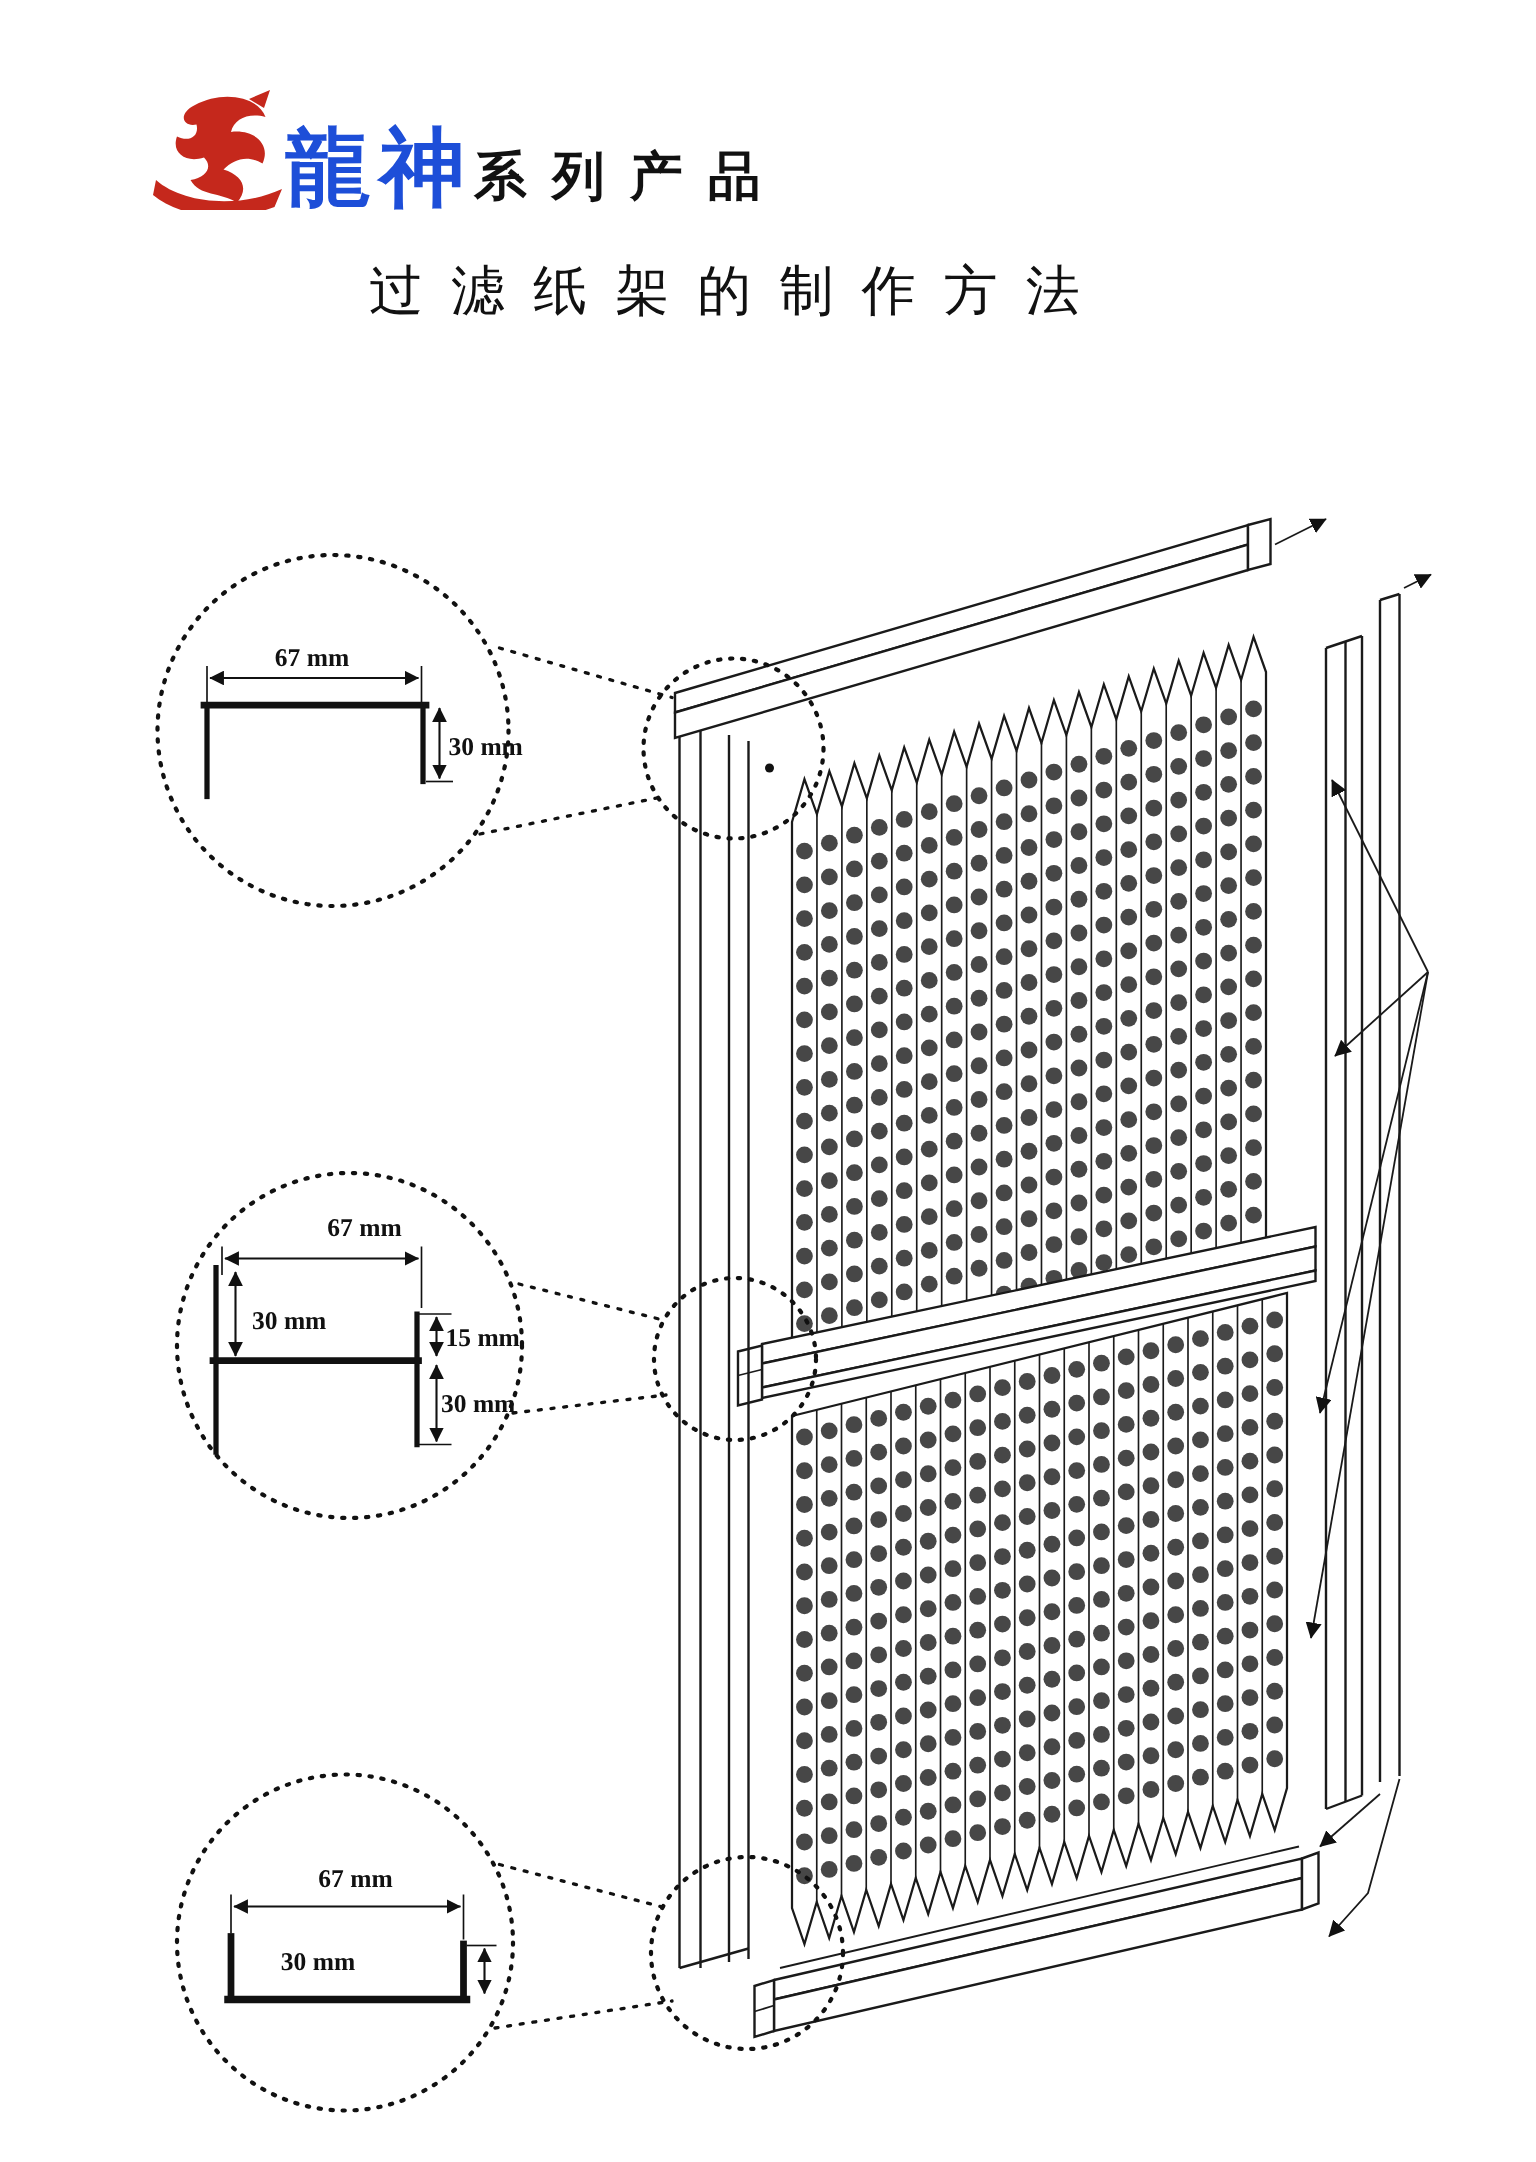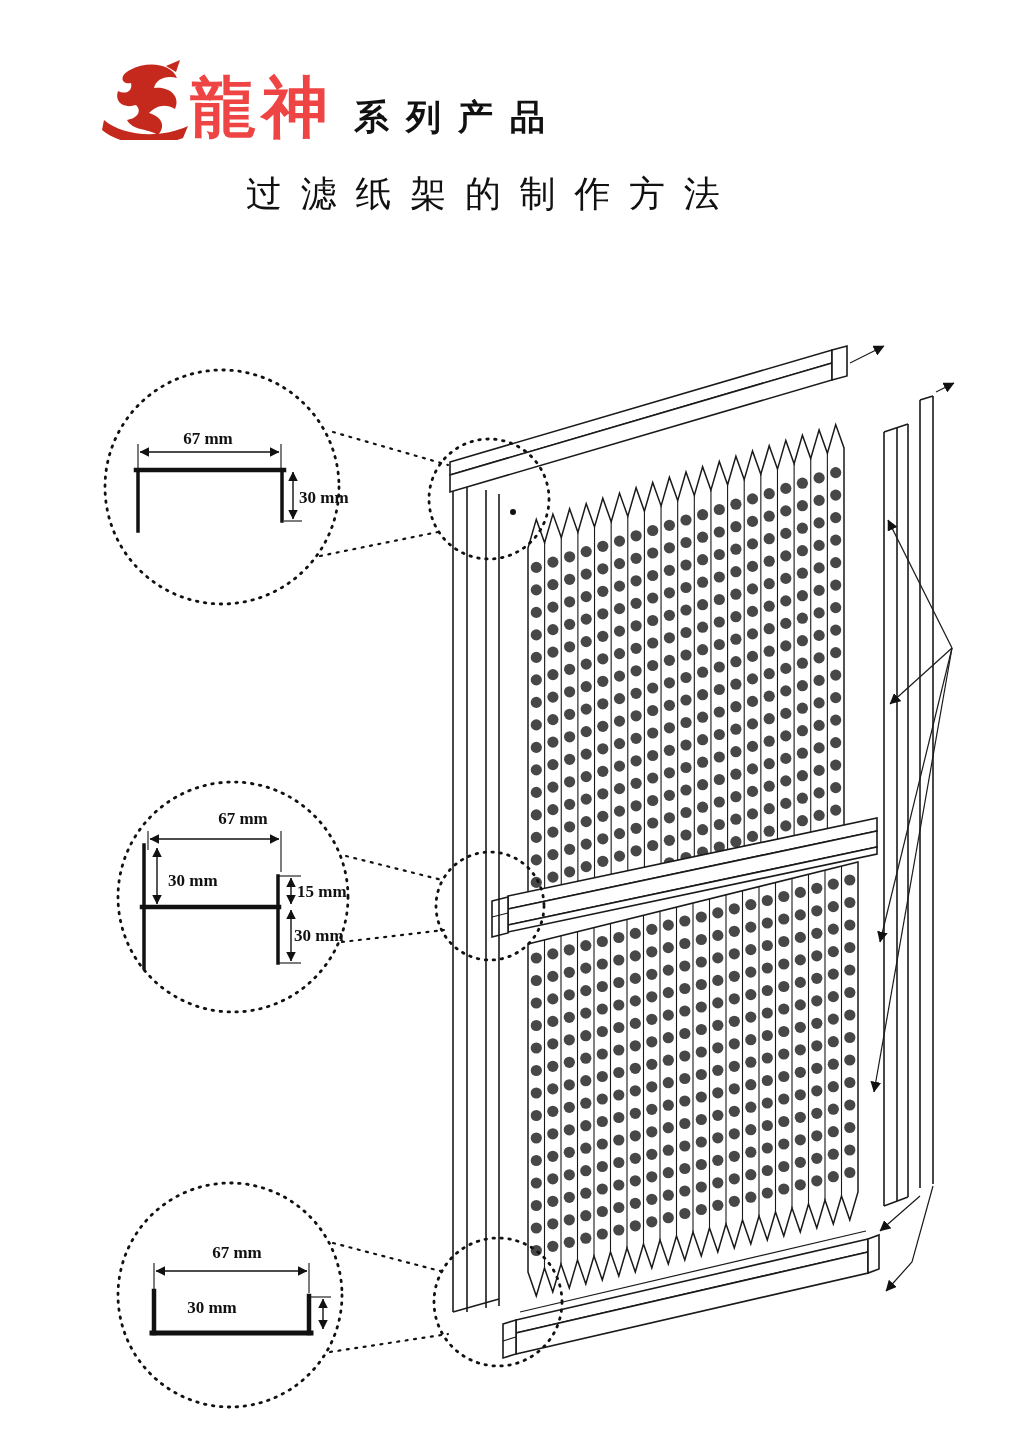--- a/index.html
+++ b/index.html
@@ -1,23 +1,23 @@
 <!DOCTYPE html>
 <html><head>
 <meta charset="utf-8">
 <style>
   html,body{margin:0;padding:0;background:#ffffff;}
   .page{position:relative;width:1024px;height:1441px;background:#fff;overflow:hidden;
         font-family:"Liberation Serif",serif;color:#111;}
   
   .header{position:absolute;left:96px;top:56px;display:flex;align-items:flex-end;}
   .logo-mark{width:100px;height:84px;}
-  .logo-name{color:#ef4444;font-size:66px;font-weight:700;line-height:1;
+  .logo-name{color:#1d4ed8;font-size:57px;font-weight:700;line-height:1;
              font-family:"DejaVu Serif","Liberation Serif",serif;letter-spacing:6px;margin-left:-6px;}
-  .series{color:#111;font-size:35px;font-weight:700;letter-spacing:17px;margin-left:20px;
+  .series{color:#111;font-size:35px;font-weight:700;letter-spacing:17px;
           padding-bottom:5px;line-height:1;white-space:nowrap;}
   .title{position:absolute;left:246px;top:170px;font-size:36px;font-weight:500;color:#111;
          letter-spacing:0.52em;white-space:nowrap;}
   
   svg.diagram{position:absolute;left:0;top:0;}
   .dotted-circle{fill:none;stroke:#111;stroke-width:2.8;stroke-dasharray:1.5 6.5;stroke-linecap:round;}
   .dotted-line{stroke:#111;stroke-width:2.2;stroke-dasharray:2 6.5;stroke-linecap:round;fill:none;}
   .ln{stroke:#1a1a1a;stroke-width:1.6;fill:none;}
   .thin{stroke:#1a1a1a;stroke-width:1.2;fill:none;}
   .face{fill:#ffffff;stroke:#1a1a1a;stroke-width:1.6;}

